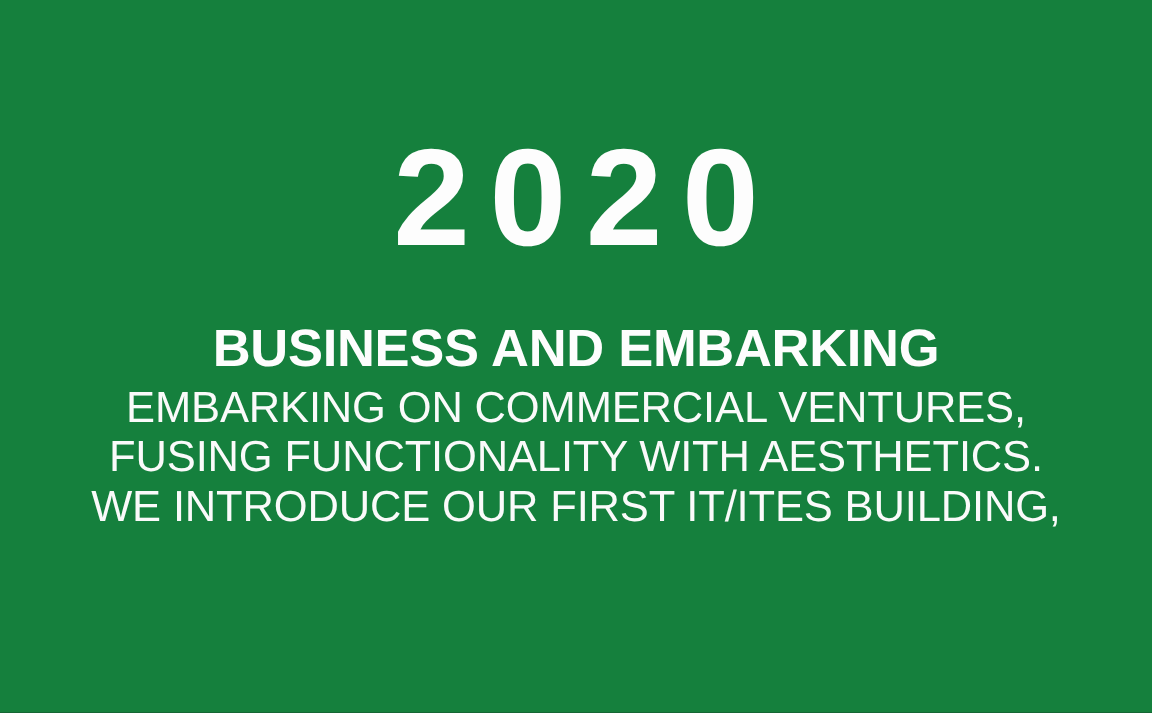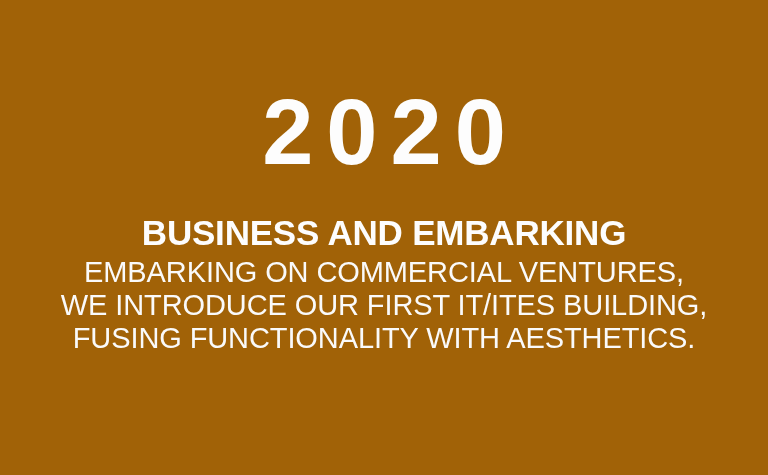--- a/index.html
+++ b/index.html
@@ -13,21 +13,21 @@
     overflow: hidden;
     background: #191b1d;
     font-family: "Liberation Sans", sans-serif;
     -webkit-font-smoothing: antialiased;
   }
 
   .slide {
     position: relative;
     width: 768px;
     height: 475px;
-    background: #a16207;
+    background: #15803d;
     box-sizing: border-box;
     display: flex;
     flex-direction: column;
     align-items: center;
   }
 
   
   .year-block {
     position: absolute;
     top: 86px;
@@ -93,17 +93,17 @@
   <div class="year-block">
     <span class="year">2020</span>
   </div>
 
   <div class="headline-block">
     <span class="headline">BUSINESS AND EMBARKING</span>
   </div>
 
   <div class="body-block">
     <span class="body-line">EMBARKING ON COMMERCIAL VENTURES,</span>
+    <span class="body-line">FUSING FUNCTIONALITY WITH AESTHETICS.</span>
     <span class="body-line">WE INTRODUCE OUR FIRST IT/ITES BUILDING,</span>
-    <span class="body-line">FUSING FUNCTIONALITY WITH AESTHETICS.</span>
   </div>
 
 </div>
 
 </body></html>

